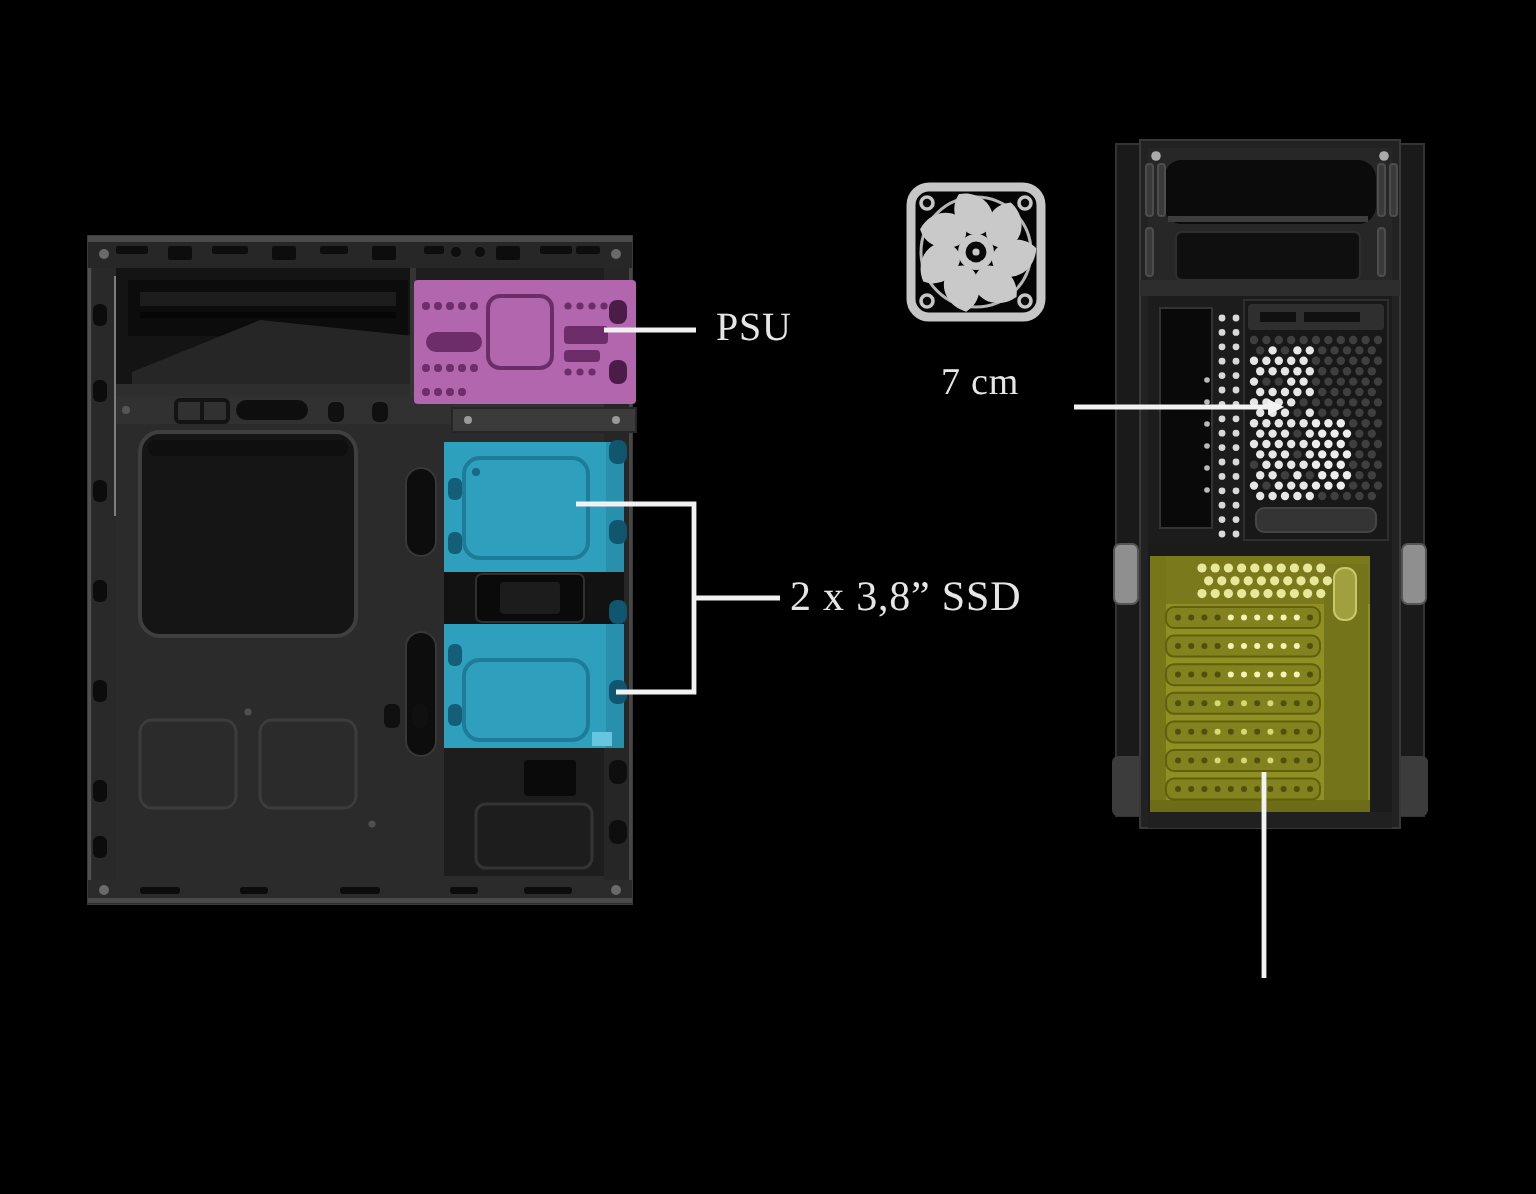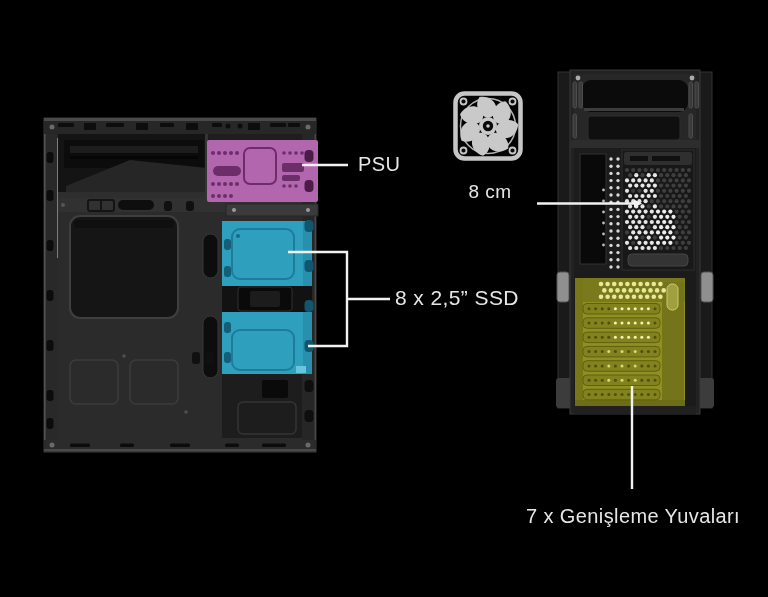--- a/index.html
+++ b/index.html
@@ -1,17 +1,17 @@
 <!DOCTYPE html>
 <html><head>
 <meta charset="utf-8">
 <style>
   html,body{margin:0;padding:0;background:#000;}
   #stage{position:relative;width:768px;height:597px;background:#000;overflow:hidden;
-         font-family:Liberation Sans, sans-serif;}
+         font-family:Liberation Serif, serif;}
   #art{position:absolute;left:0;top:0;}
   .callout-label{position:absolute;color:#e6e6e6;letter-spacing:.4px;}
   .lbl-psu{left:358px;top:153px;font-size:20px;}
   .lbl-fan{left:436px;top:179px;width:108px;text-align:center;font-size:19px;line-height:25px;}
   .lbl-ssd{left:395px;top:286px;font-size:21px;}
   .lbl-exp{left:517px;top:505px;width:232px;text-align:center;font-size:20px;}
 </style>
 </head>
 <body>
 
@@ -572,18 +572,17 @@
     <line x1="302" y1="165" x2="348" y2="165"></line>
     <line x1="537" y1="203.5" x2="636" y2="203.5"></line>
     <polygon points="634,199.5 642,203.5 634,207.5" fill="#f2f2f2" stroke="none"></polygon>
     <path d="M288,252 H347 V346 H308 M347,299 H390"></path>
     <line x1="632" y1="386" x2="632" y2="489"></line>
   </g>
 </svg>
 
 <div class="callout-label lbl-psu">PSU</div>
 <div class="callout-label lbl-fan">
-  <div>8 cm</div>
+  <div>7 cm</div>
 </div>
-<div class="callout-label lbl-ssd">8 x 2,5” SSD</div>
-<div class="callout-label lbl-exp">7 x Genişleme Yuvaları</div>
+<div class="callout-label lbl-ssd">2 x 3,8” SSD</div>
 
 </div>
 
 </body></html>

